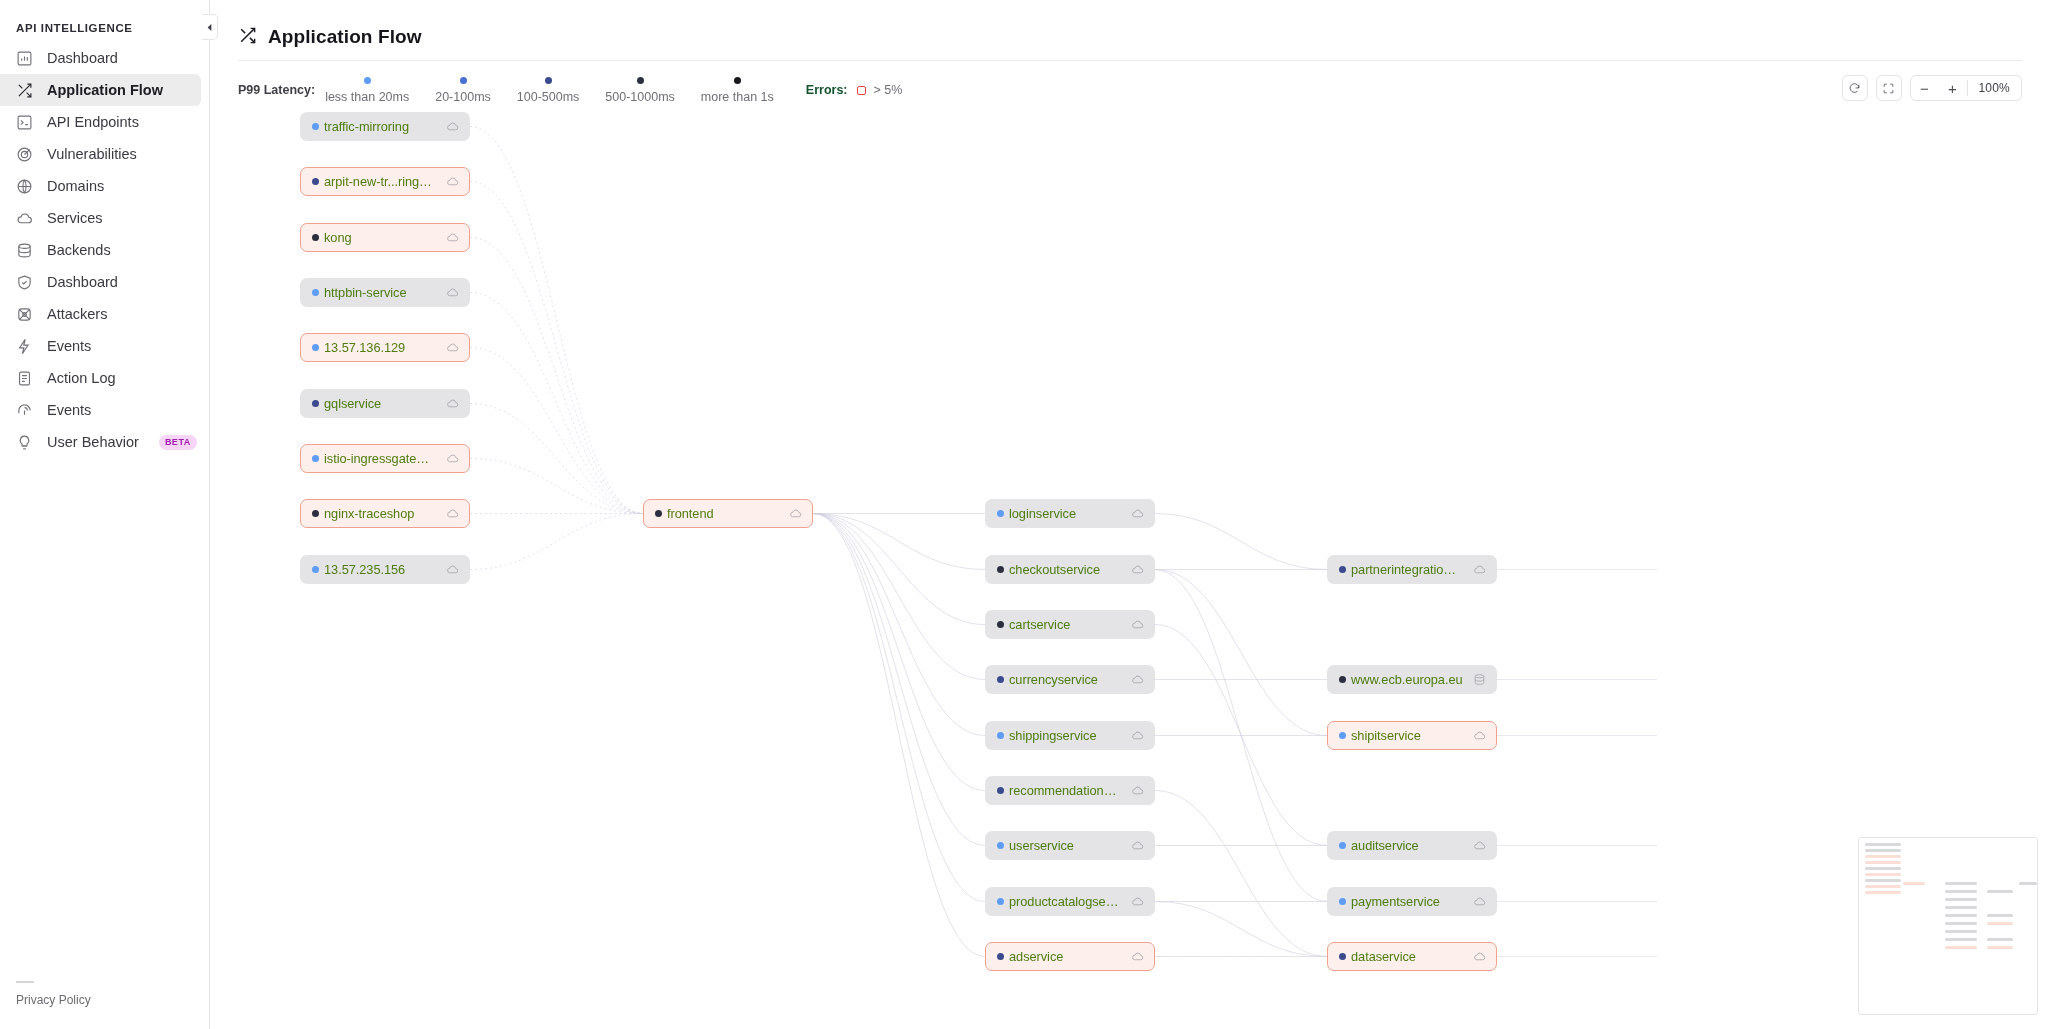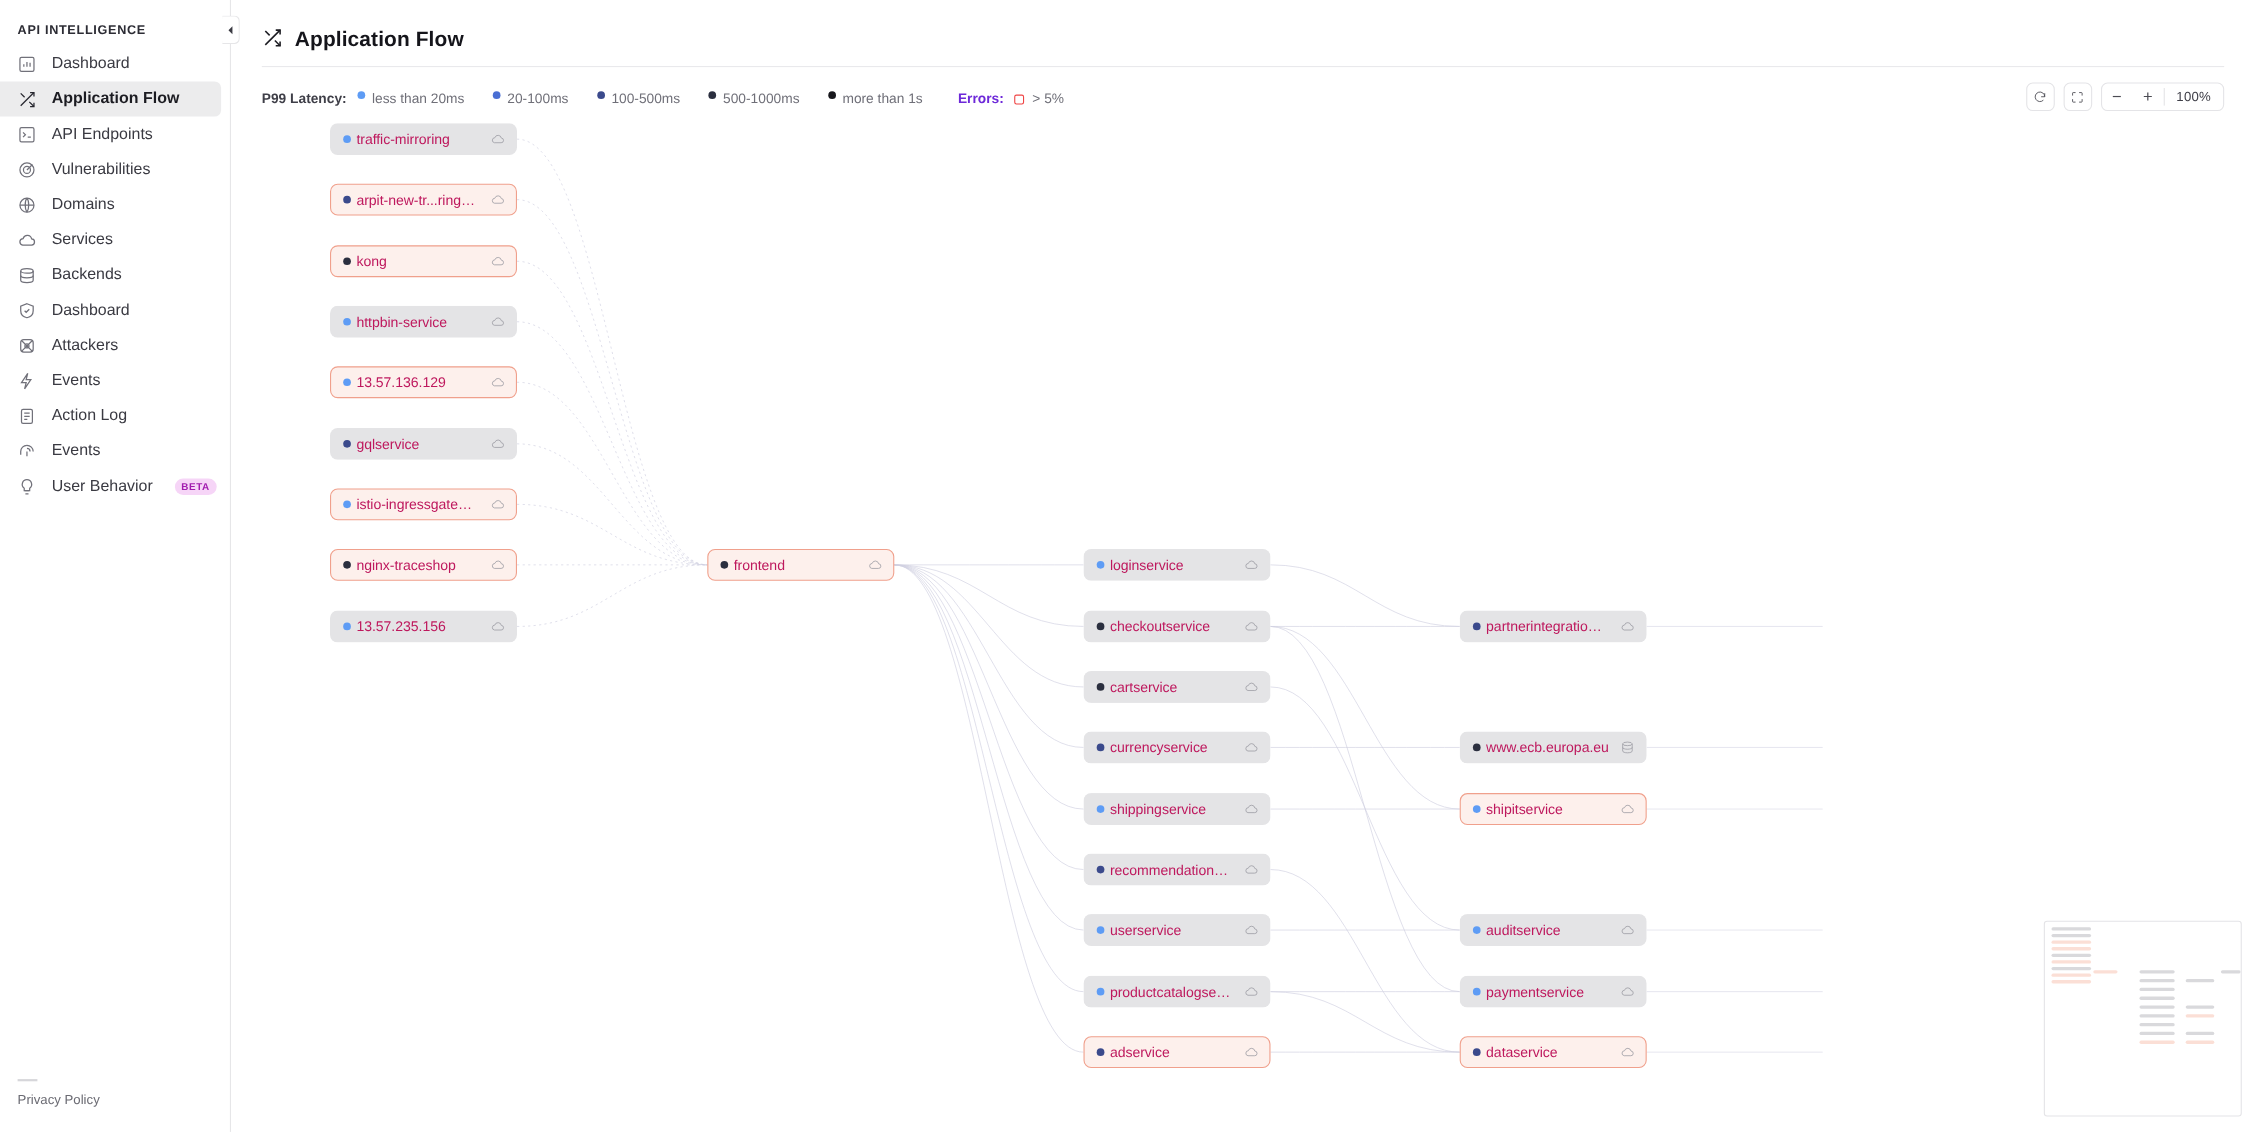--- a/index.html
+++ b/index.html
@@ -73,23 +73,23 @@
   .head-rule { height: 1px; background: #e9e9ec; margin: 4px 26px 0 28px; }
 
   .toolbar {
     position: relative;
     display: flex; align-items: center;
     padding: 18px 26px 0 28px;
     height: 40px;
   }
   .legend { display: flex; align-items: center; gap: 0; font-size: 12.5px; color: #6f6f78; }
   .legend-lbl { color: #3f3f48; font-weight: 600; margin-right: 10px; font-size: 12.5px; }
-  .legend-item { display: flex; align-items: flex-start; gap: 6px; margin-right: 26px; }
+  .legend-item { display: flex; align-items: center; gap: 6px; margin-right: 26px; flex-direction: column; }
   .dot { width: 7px; height: 7px; border-radius: 50%; display: inline-block; }
-  .err-lbl { color: #6d28d9; font-weight: 600; margin: 0 9px 0 6px; font-size: 12.5px; }
+  .err-lbl { color: #14532d; font-weight: 600; margin: 0 9px 0 6px; font-size: 12.5px; }
   .err-sq { width: 9px; height: 9px; border: 1.6px solid #ef4444; border-radius: 2px; display: inline-block; }
   .err-txt { color: #6f6f78; margin-left: 8px; }
 
   .zoom-ctrls { position: absolute; right: 26px; top: 14px; display: flex; align-items: center; gap: 8px; }
   .zbtn {
     width: 26px; height: 26px; border: 1px solid #e4e4e7; border-radius: 6px;
     background: #fff; display: flex; align-items: center; justify-content: center;
     cursor: pointer;
   }
   .zbtn svg { width: 13px; height: 13px; stroke: #4b4b53; stroke-width: 1.5; fill: none; }
@@ -108,21 +108,21 @@
   .canvas { position: absolute; left: 0; right: 0; top: 100px; bottom: 0; overflow: hidden; }
   .edges { position: absolute; inset: 0; width: 100%; height: 100%; pointer-events: none; }
 
   .node {
     position: absolute;
     display: flex; align-items: center;
     height: 29px;
     border-radius: 7px;
     padding: 0 10px 0 11px;
     font-size: 12.8px;
-    color: #be185d;
+    color: #4d7c0f;
     cursor: pointer;
     background: #e4e4e6;
     border: 1px solid transparent;
     white-space: nowrap;
   }
   .node.err { background: #fdf0ec; border: 1px solid #f0a08c; }
   .node .ndot { width: 7px; height: 7px; border-radius: 50%; flex: 0 0 7px; margin-right: 5px; }
   .node .nlabel { flex: 1; overflow: hidden; text-overflow: ellipsis; letter-spacing: -.05px; }
   .node .nico { margin-left: 10px; display: flex; align-items: center; }
   .node .nico svg { width: 13px; height: 13px; stroke: #9a9aa2; stroke-width: 1.3; fill: none; }

